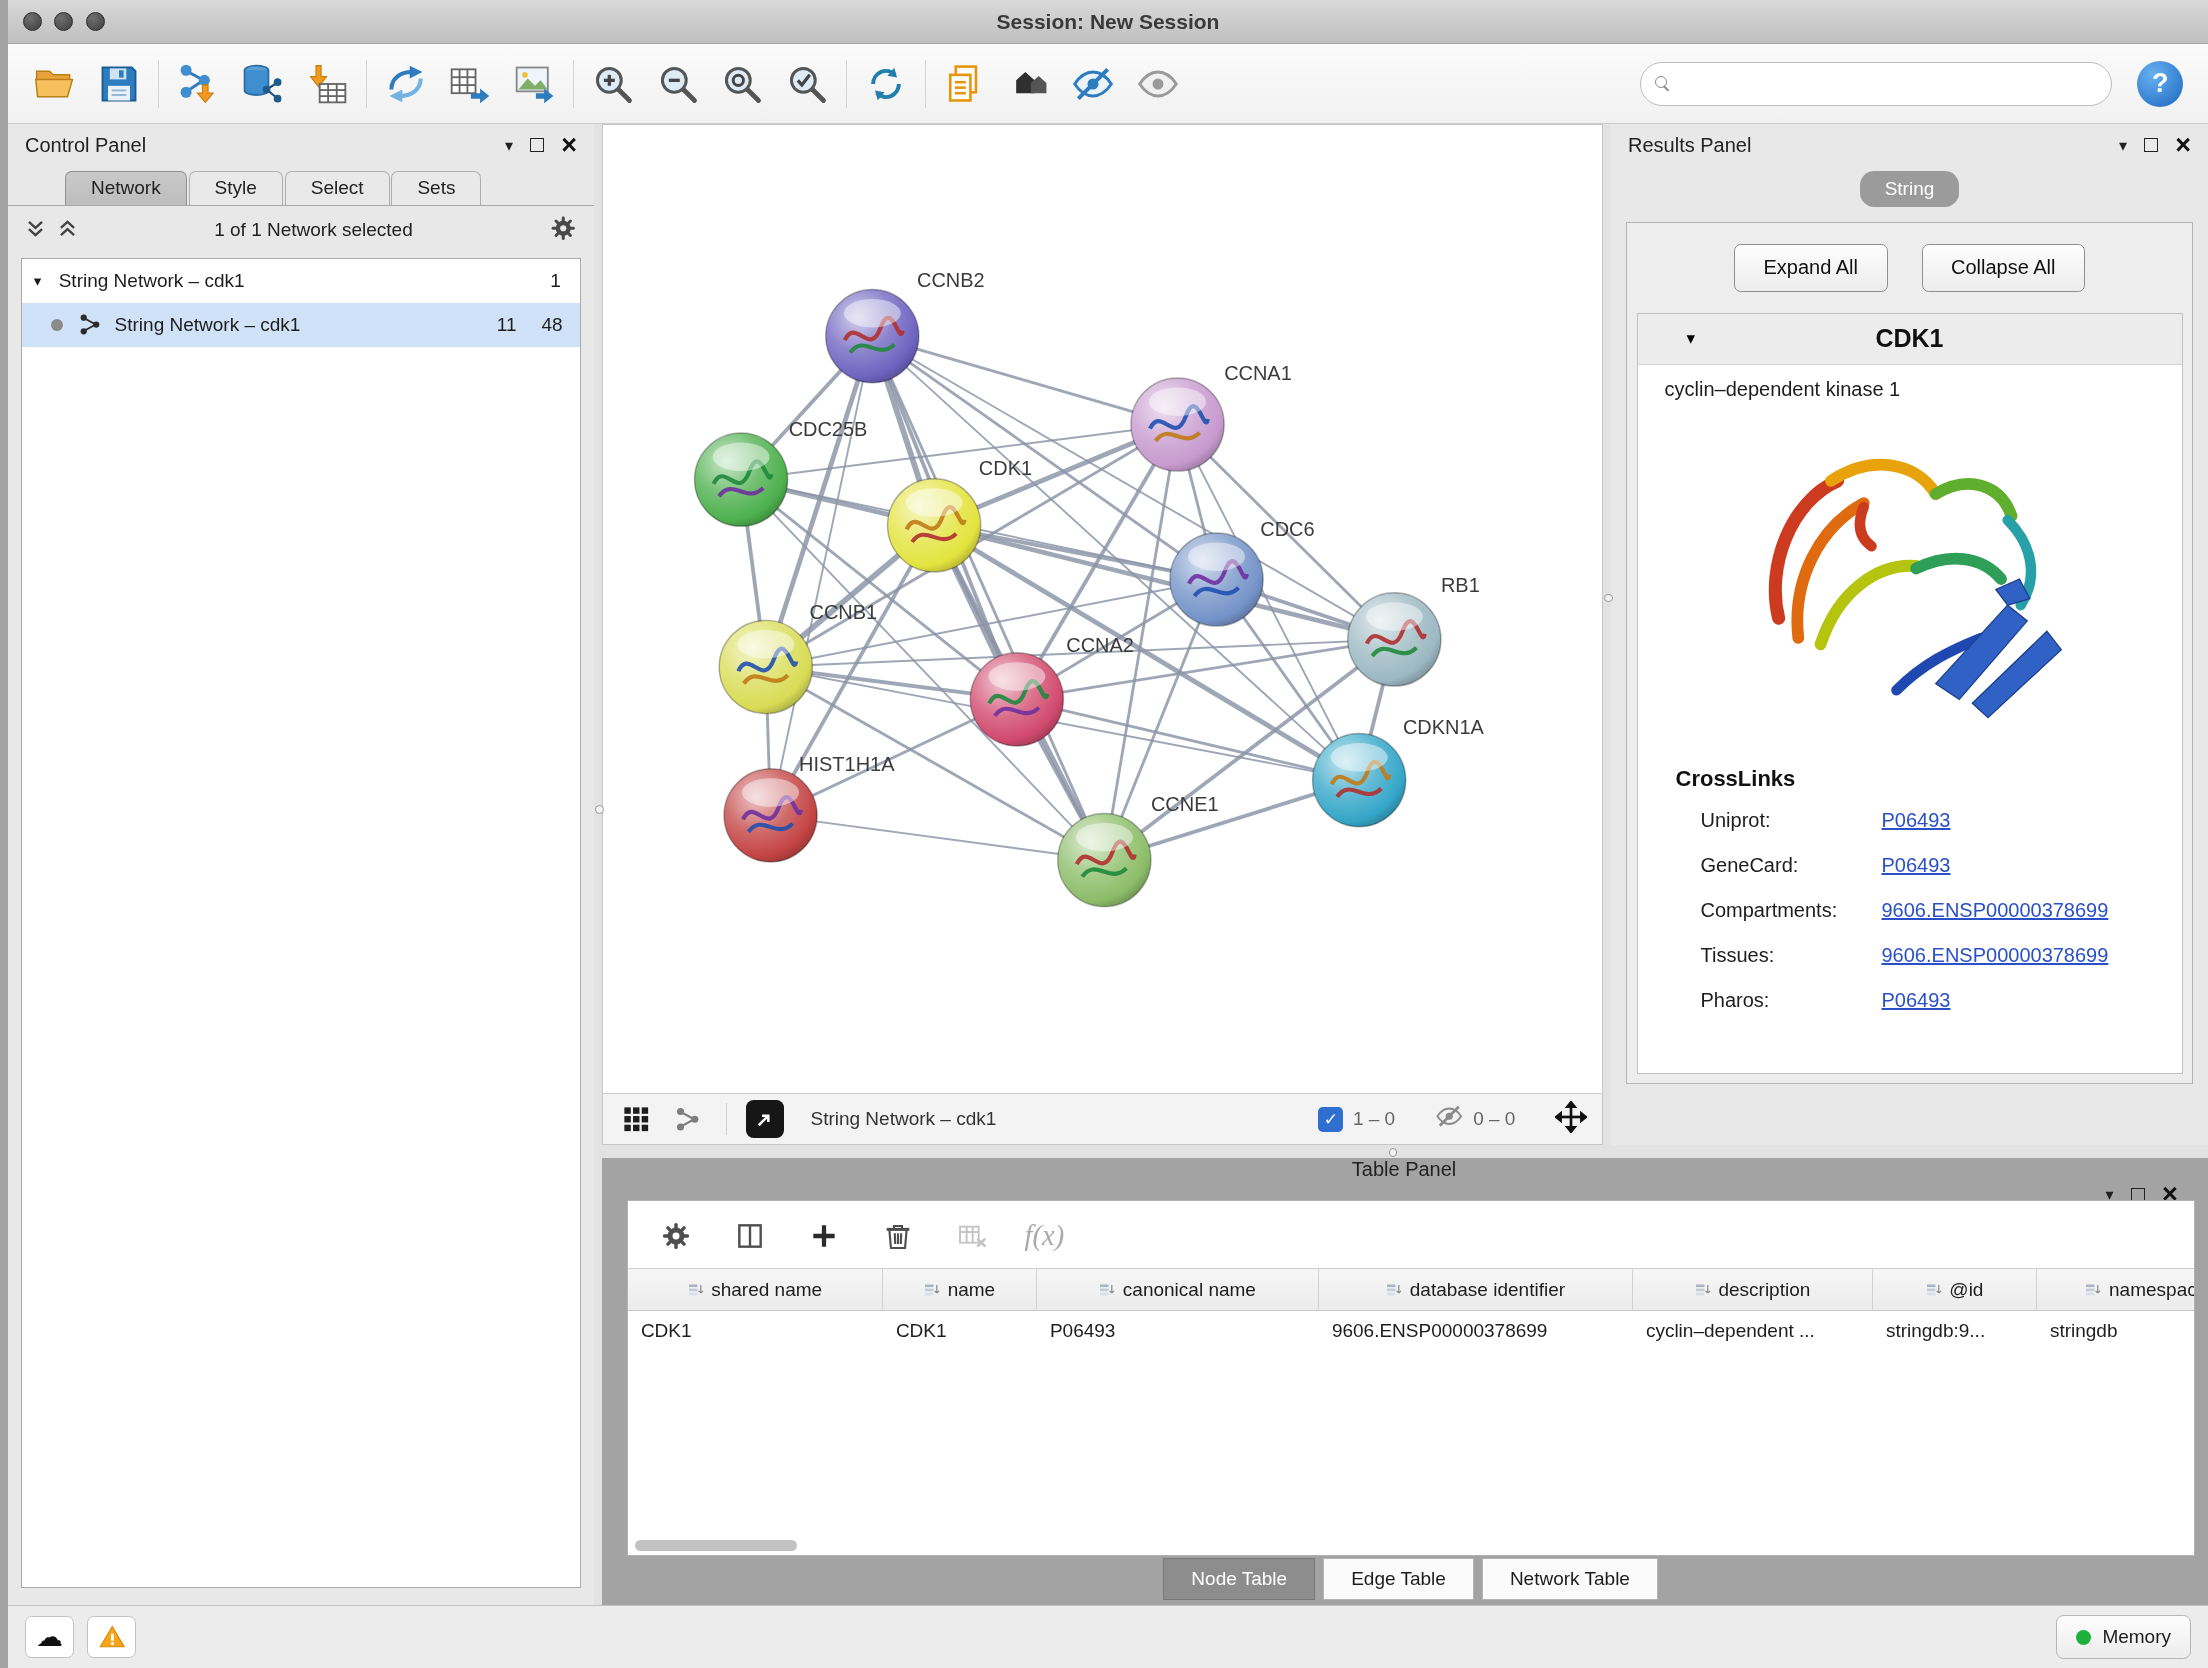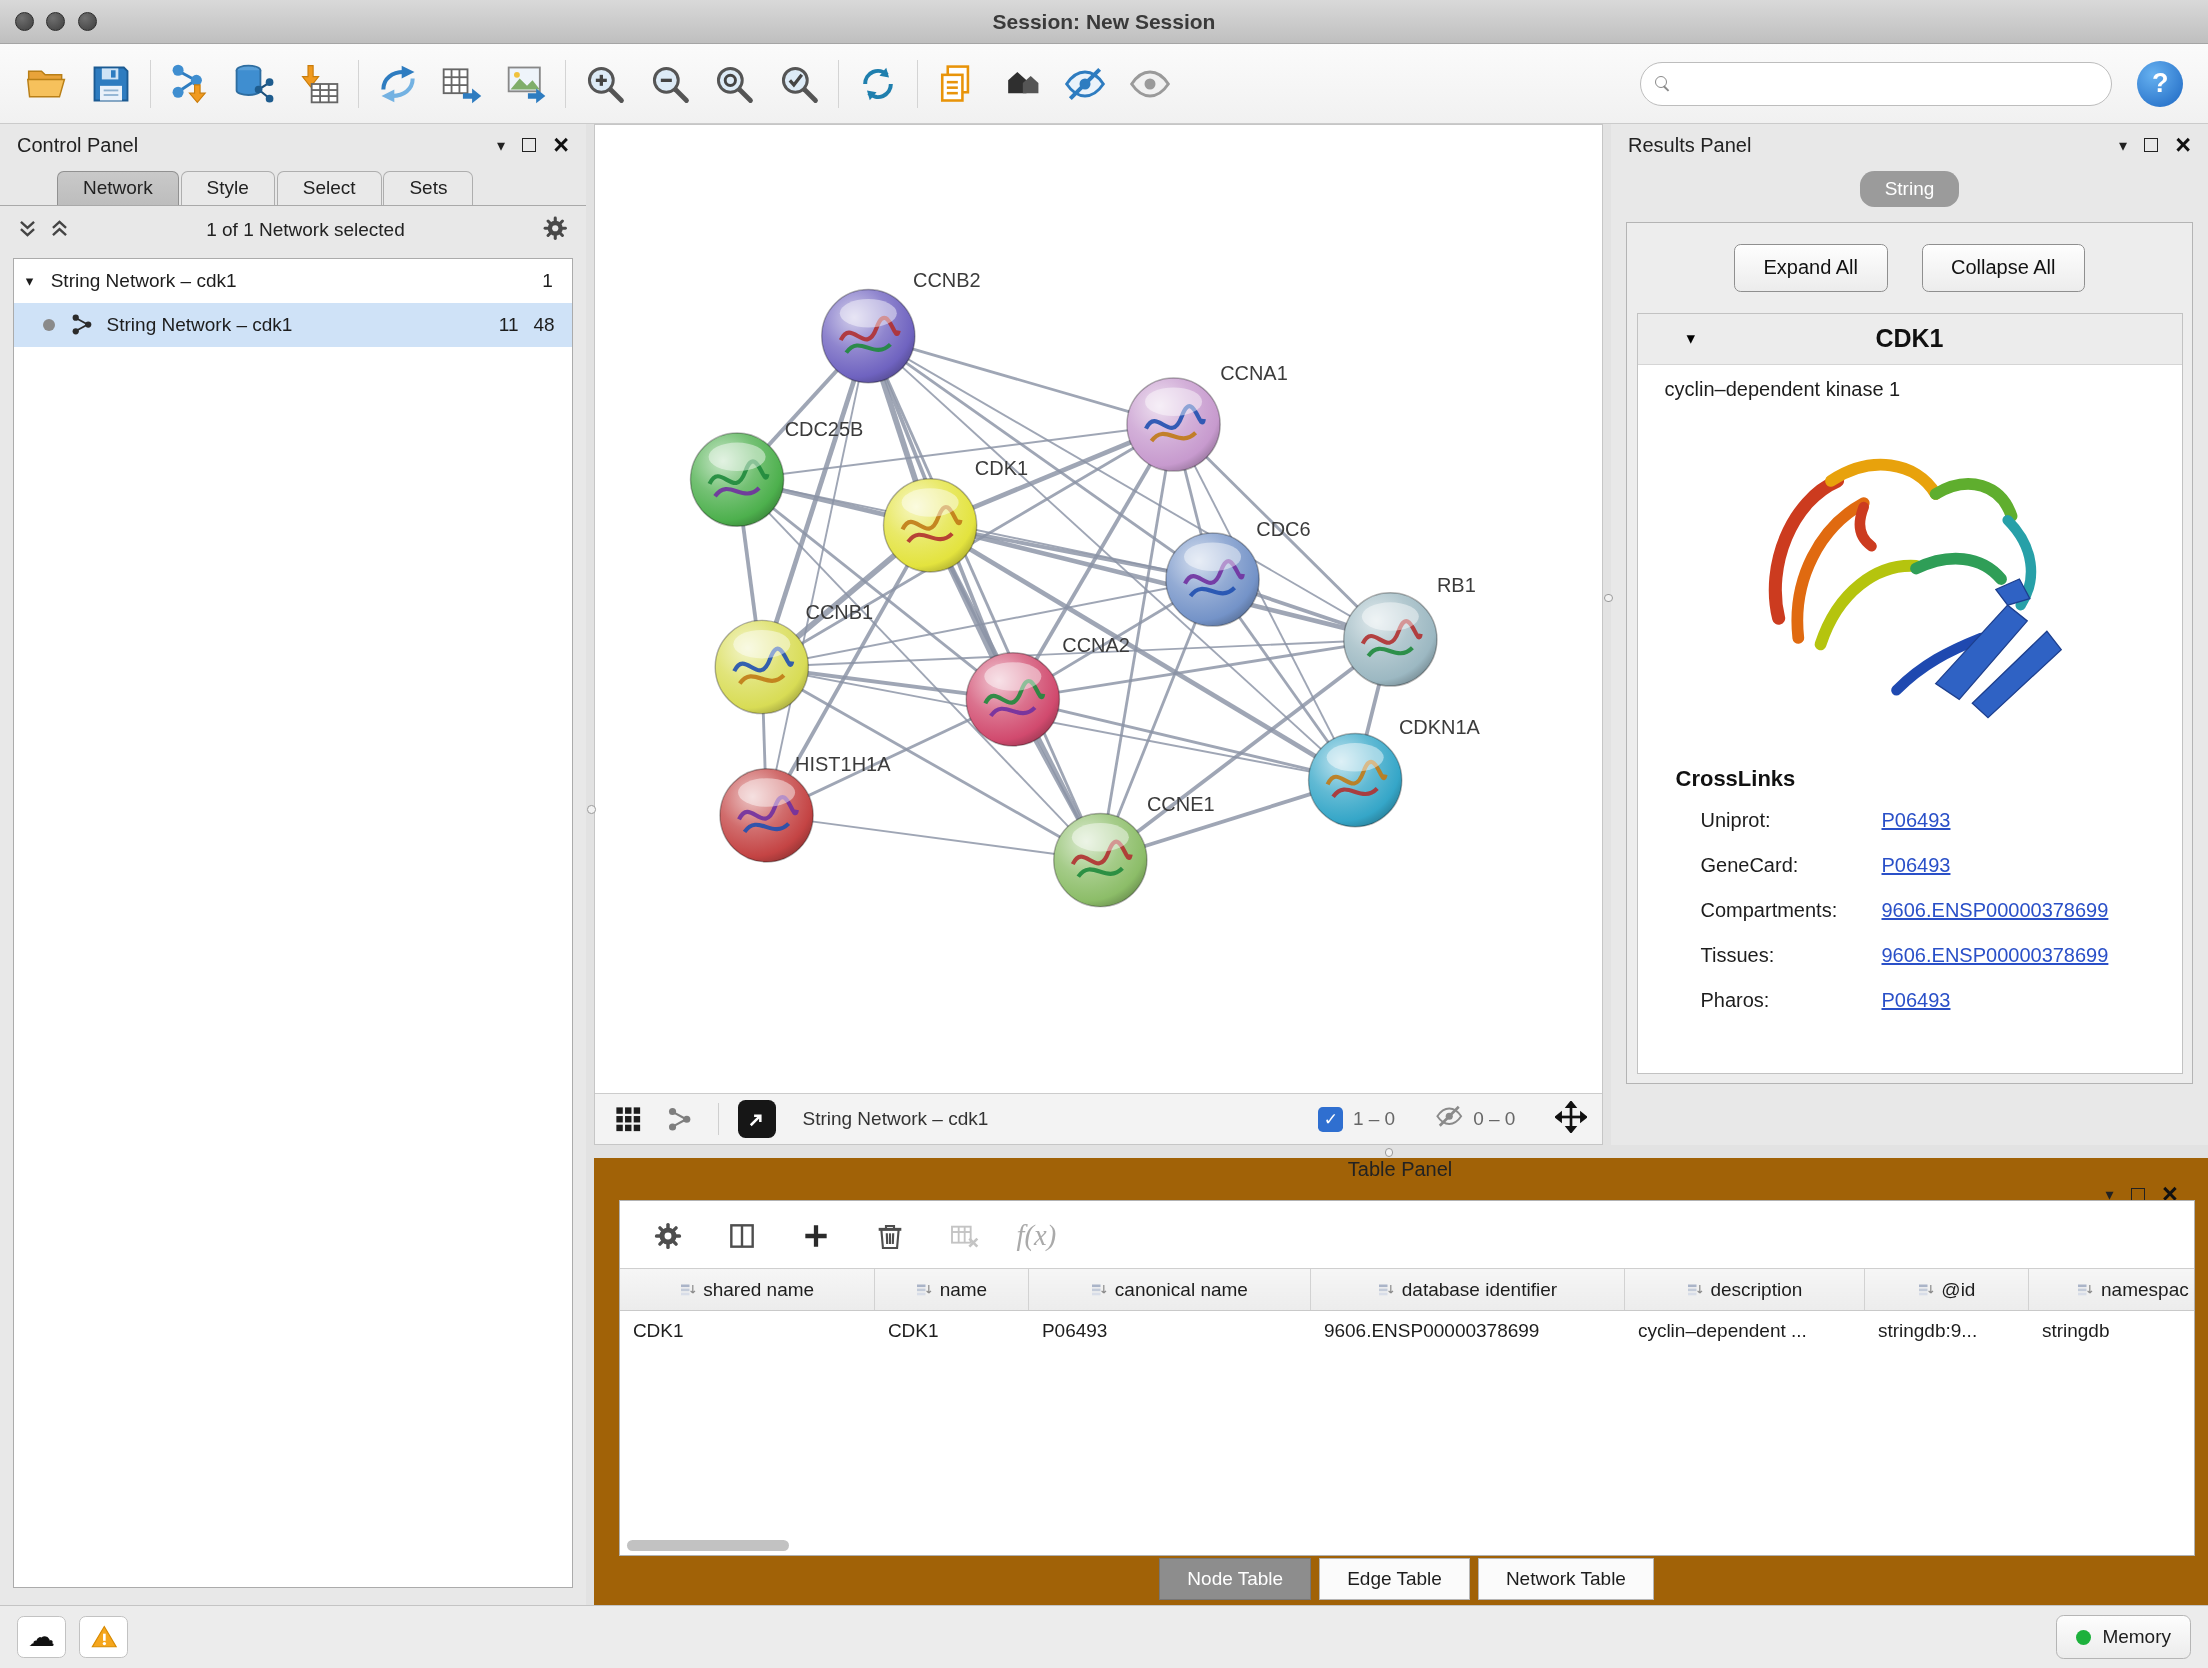--- a/index.html
+++ b/index.html
@@ -1,18 +1,18 @@
 <!DOCTYPE html>
 <html style="font-size:15px"><head>
 <meta charset="utf-8">
 <style>
   * { margin:0; padding:0; box-sizing:border-box; }
   html,body { width:2208px; height:1668px; overflow:hidden; background:#e8e8e8;
               font-family:"Liberation Sans", sans-serif; }
-  .app { width:2208px; height:1668px; display:flex; flex-direction:column; background:#a16207; }
+  .app { width:2208px; height:1668px; display:flex; flex-direction:column; background:#a3a3a3;padding-left:8px; }
 
   
   .titlebar { height:44px; flex:0 0 44px; background:linear-gradient(#d9d9d9,#bfbfbf);
               border-bottom:1px solid #a5a5a5; display:flex; align-items:center; position:relative; }
   .traffic { display:flex; gap:12.4px; margin-left:15px; }
   .tl { width:19px; height:19px; border-radius:50%; background:radial-gradient(circle at 35% 30%,#6f6f6f,#3e3e3e);
         border:1px solid #2c2c2c; }
   .win-title { position:absolute; left:0; right:0; text-align:center; font-size:21px; font-weight:600; color:#3a3a3a; }
 
   
@@ -55,21 +55,21 @@
   .cp-tab.selected { background:linear-gradient(#c9c9c9,#bdbdbd); border-color:#919191; }
   .cp-selrow { display:flex; align-items:center; height:48px; padding:0 17px; gap:11.4px; }
   .cp-selrow .status { flex:1; text-align:center; font-size:19px; color:#222; }
   .cp-tree { flex:1; margin:3.8px 13.3px 17px 13.3px; background:#fff; border:1px solid #ababab; overflow:hidden; }
   .tree-row { display:flex; align-items:center; height:44px; font-size:19px; color:#1d1d1d; padding:0 11.4px; cursor:pointer; }
   .tree-row .tri { width:25px; font-size:15px; }
   .tree-row .count { margin-left:auto; padding-right:7.6px; }
   .tree-row.child { padding-left:28.5px; background:#cfe2f7; }
   .tree-row.child .bullet { width:12.4px; height:12.4px; border-radius:50%; background:#8a8a8a; margin-right:15px; }
   .tree-row.child .net-icon { width:25px; height:25px; margin-right:11.4px; }
-  .tree-row.child .nums { margin-left:auto; display:flex; gap:15px; padding-right:5.7px; }
+  .tree-row.child .nums { margin-left:auto; display:flex; gap:25px; padding-right:5.7px; }
 
   
   .right-region { flex:1; display:flex; flex-direction:column; min-width:0; }
   .top-row { height:1021px; flex:0 0 1021px; display:flex; min-width:0; }
 
   .network-view { flex:1; background:#fff; border:1px solid #c6c6c6; display:flex; flex-direction:column; min-width:0; }
   .net-canvas { flex:1; min-height:0; }
   .net-strip { height:51px; flex:0 0 51px; background:#f3f3f3; border-top:1px solid #ccc;
                display:flex; align-items:center; padding:0 15px; gap:13.3px; }
   .strip-btn { border:none; background:transparent; width:38px; height:38px; display:flex;

